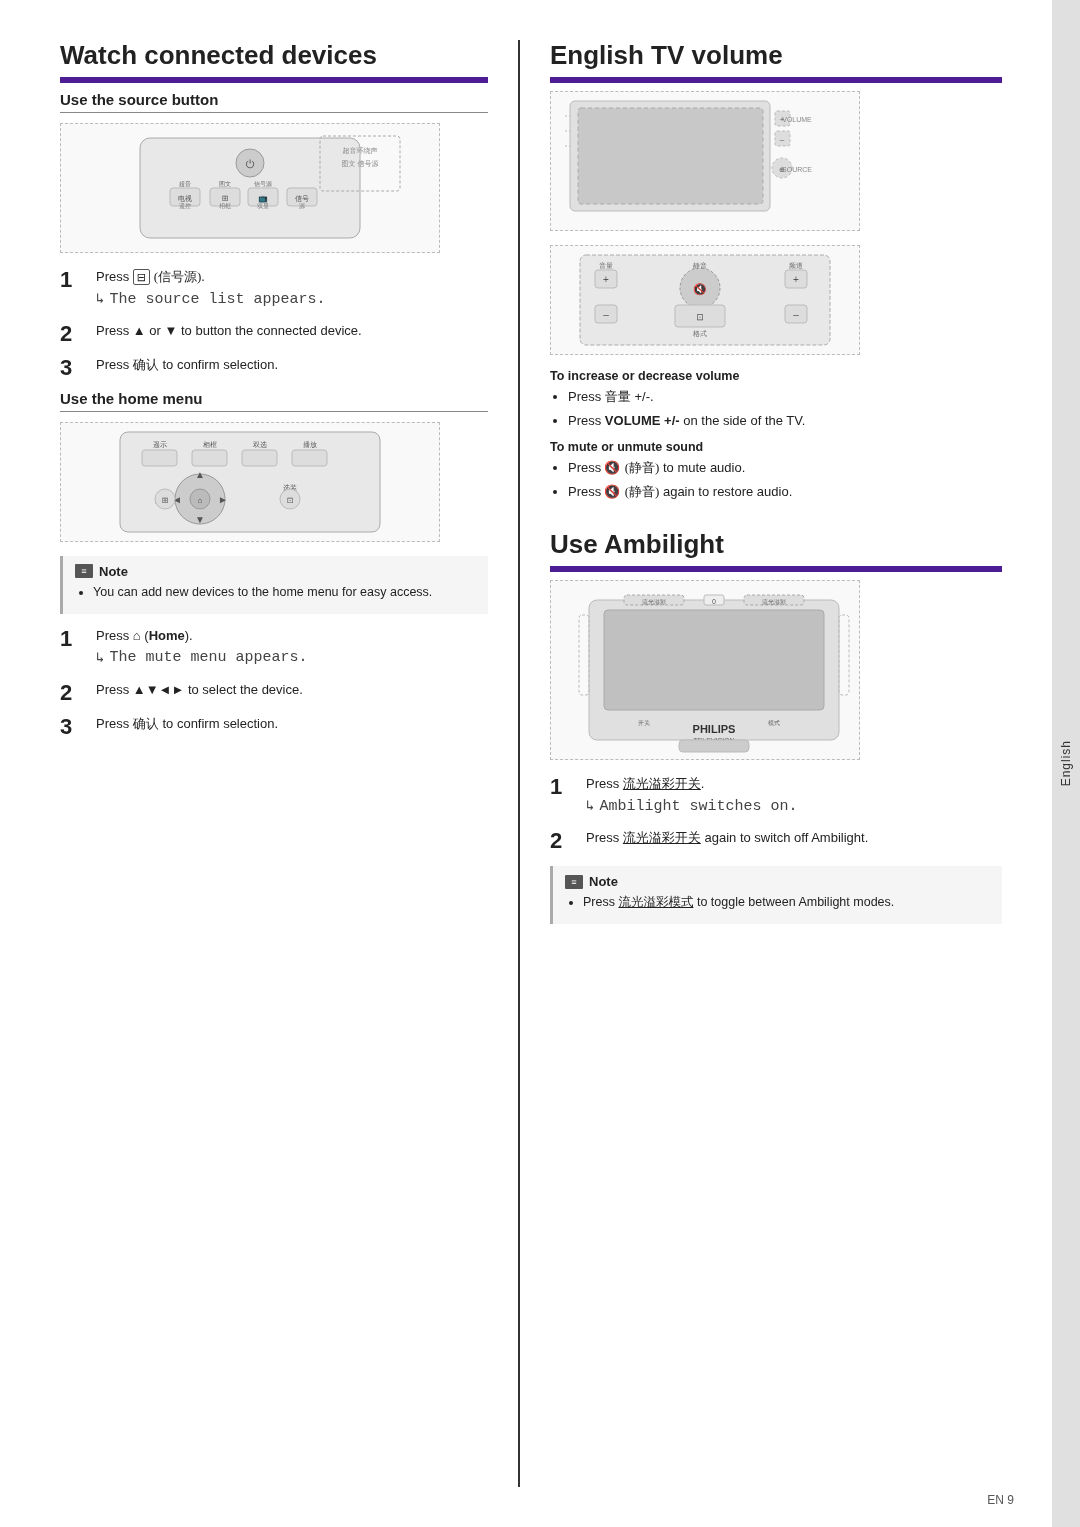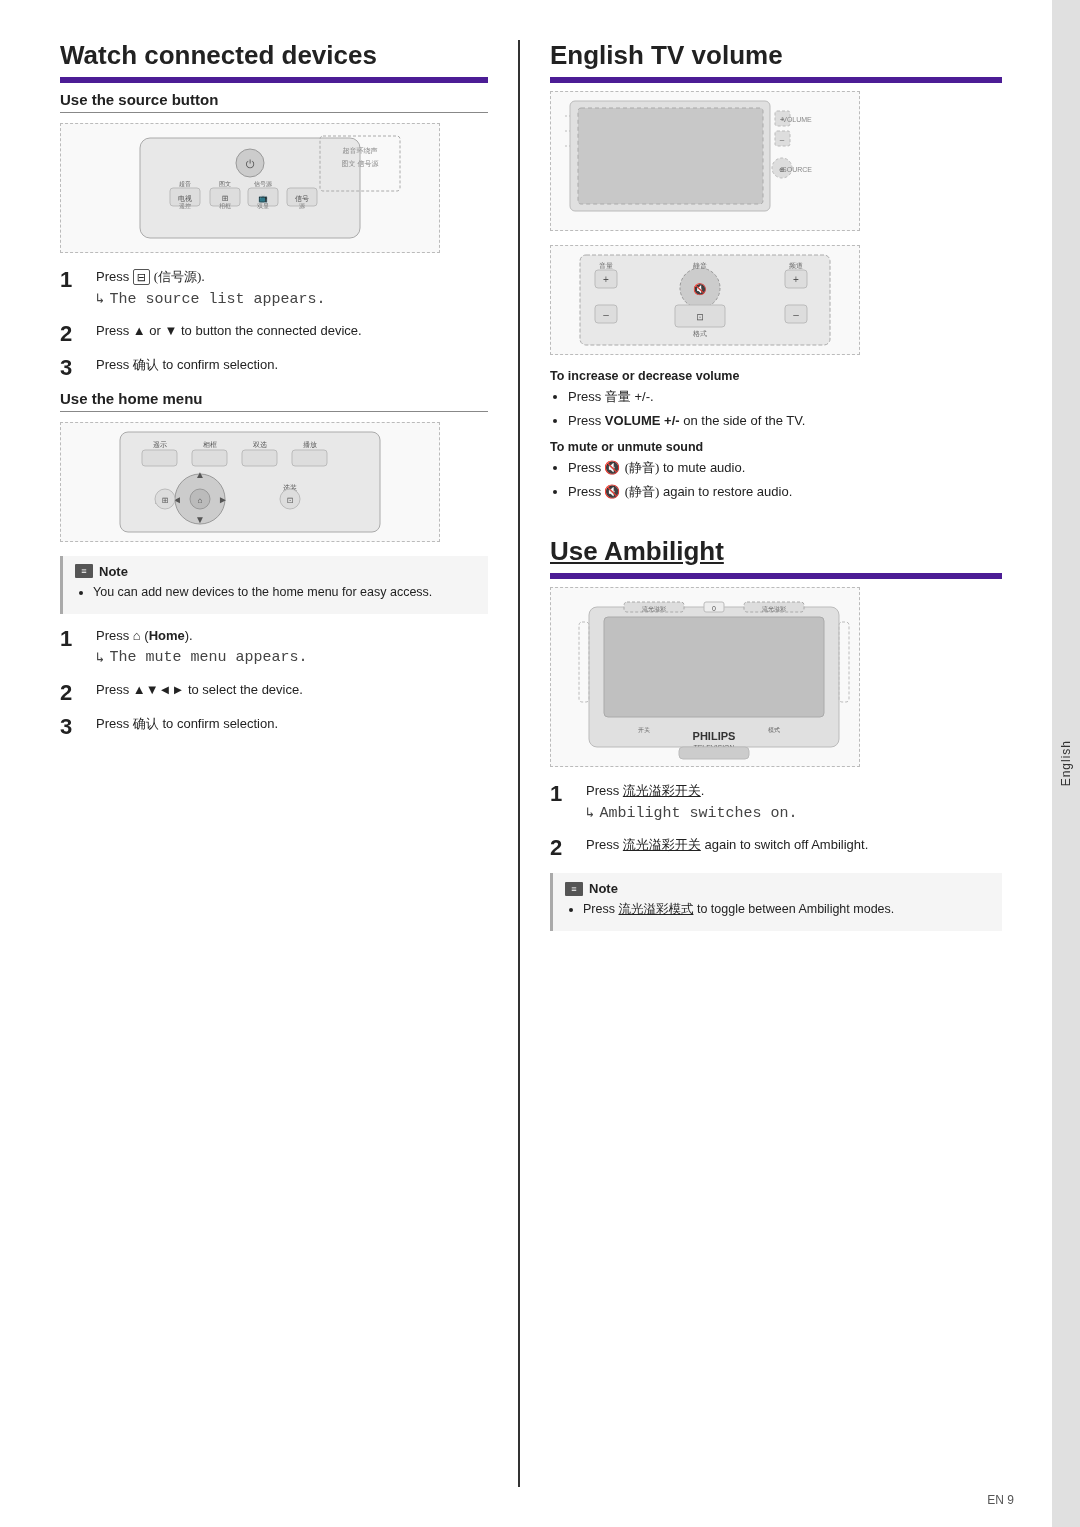--- a/index.html
+++ b/index.html
@@ -379,21 +379,21 @@
       <ul class="bullet-list">
         <li>Press <span class="cjk">音量</span> +/-.</li>
         <li>Press <strong>VOLUME +/-</strong> on the side of the TV.</li>
       </ul>
       <h3 class="bullet-header">To mute or unmute sound</h3>
       <ul class="bullet-list">
         <li>Press 🔇 <span class="cjk">(静音)</span> to mute audio.</li>
         <li>Press 🔇 <span class="cjk">(静音)</span> again to restore audio.</li>
       </ul>
 
-      <h1 class="section-title" style="margin-top:35px;text-decoration:underline;">Use Ambilight</h1>
+      <h1 class="section-title" style="margin-top:28px;">Use Ambilight</h1>
 
       <div class="device-img ambilight-tv">
         <svg width="290" height="170" viewBox="0 0 290 170">
 
           <rect x="20" y="15" width="250" height="140" rx="8" fill="#e0e0e0" stroke="#bbb" stroke-width="1"></rect>
 
           <rect x="35" y="25" width="220" height="100" rx="4" fill="#c0c0c0" stroke="#aaa" stroke-width="1"></rect>
 
           <rect x="55" y="10" width="60" height="10" rx="3" fill="#ddd" stroke="#aaa" stroke-width="1" stroke-dasharray="3,2"></rect>
           <text x="85" y="19" text-anchor="middle" font-size="6" fill="#666">流光溢彩</text>

